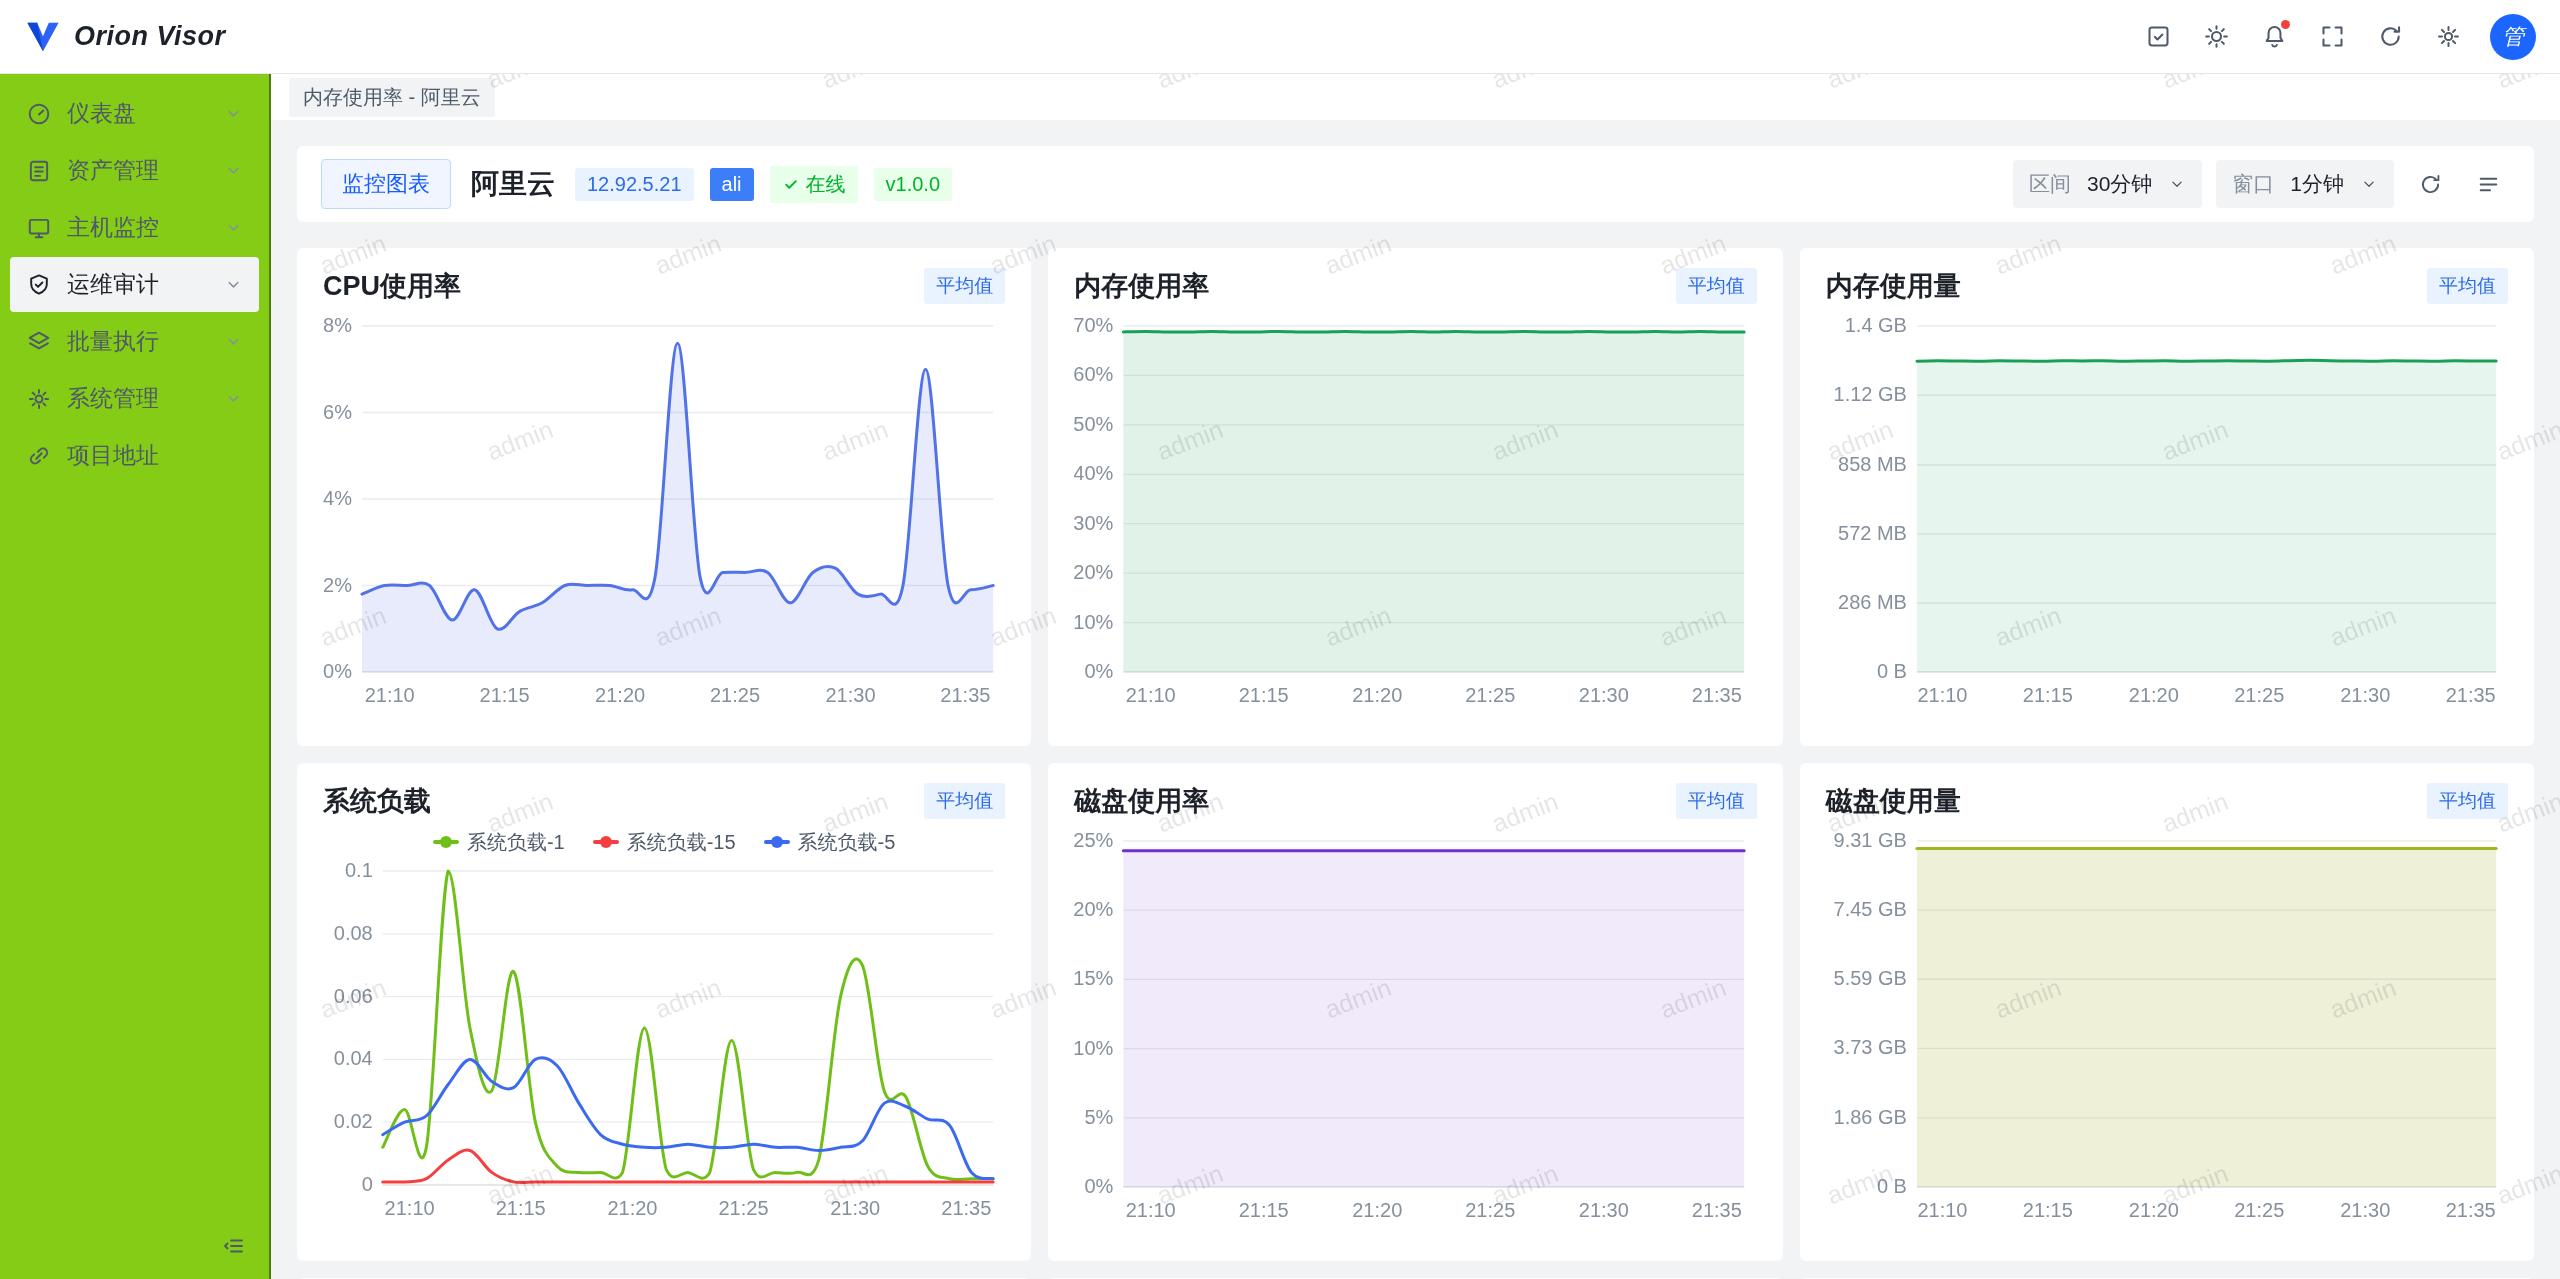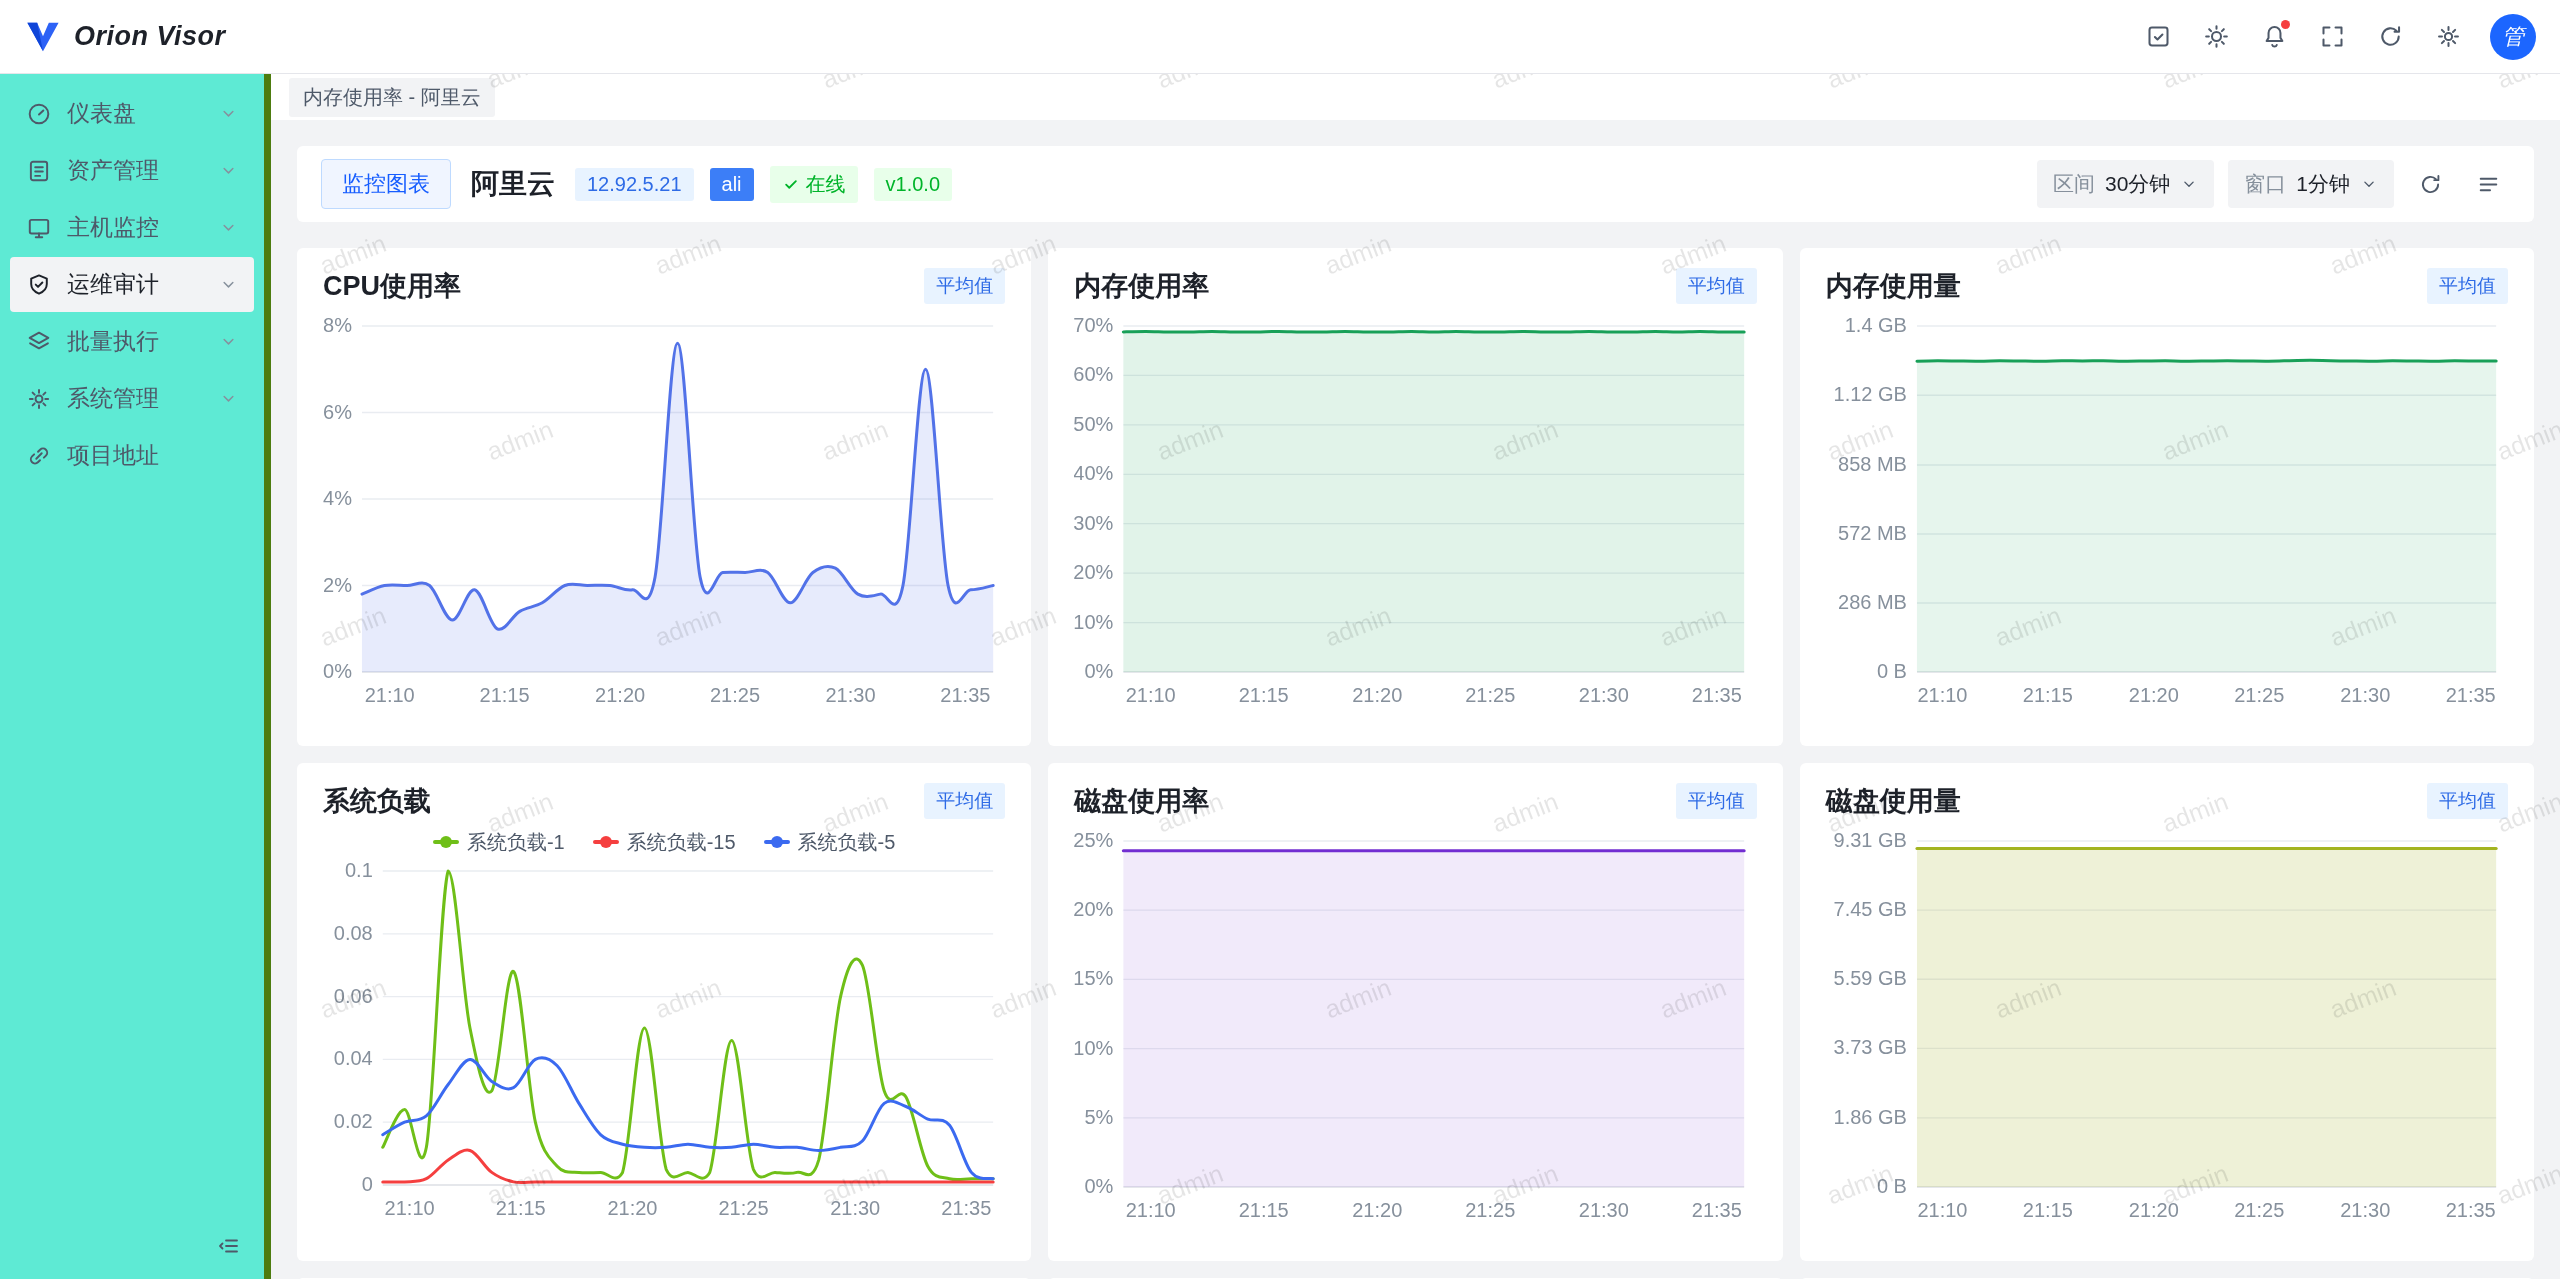--- a/index.html
+++ b/index.html
@@ -16,21 +16,21 @@
   .logo svg { width:38px; height:36px; }
   .app-name { font-size:27px; font-weight:600; letter-spacing:0.5px; }
   .hdr-right { margin-left:auto; display:flex; align-items:center; gap:10px; }
   .iconbtn { width:48px; height:48px; border-radius:6px; display:flex; align-items:center; justify-content:center; color:#4e5969; position:relative; cursor:pointer; }
   .iconbtn svg { width:27px; height:27px; }
   .ndot { position:absolute; top:7px; right:8px; width:9px; height:9px; background:#f53f3f; border-radius:50%; }
   .avatar { width:46px; height:46px; border-radius:50%; background:#1c66ff; color:#fff; font-size:22px; display:flex; align-items:center; justify-content:center; margin-left:8px; cursor:pointer; }
 
   
   .app-body { display:flex; height:1205px; }
-  .sidebar { width:271px; flex:none; background:#5eead4; border-right:7px solid #4d7c0f; padding-top:10px; position:relative; }
+  .sidebar { width:271px; flex:none; background:#84cc16; border-right:2px solid #4d7c0f; padding-top:10px; position:relative; }
   .menu-item { height:55px; margin:2px 10px; padding:0 16px; display:flex; align-items:center; gap:15px; border-radius:4px; font-size:23px; color:#4e5969; cursor:pointer; }
   .menu-item svg { width:26px; height:26px; flex:none; }
   .menu-item .chev { margin-left:auto; width:19px; height:19px; color:#86909c; }
   .menu-item.active { background:#f2f3f5; color:#1d2129; font-weight:500; }
   .collapse-btn { position:absolute; bottom:12px; right:14px; width:42px; height:42px; border-radius:4px; display:flex; align-items:center; justify-content:center; color:#4e5969; cursor:pointer; }
   .collapse-btn svg { width:24px; height:24px; }
 
   .content { flex:1; display:flex; flex-direction:column; position:relative; overflow:hidden; }
   .breadcrumb-bar { height:46px; background:#fff; display:flex; align-items:center; padding:0 18px; }
   .crumb-tag { background:#f2f3f5; color:#4e5969; font-size:20px; padding:6px 14px; border-radius:3px; cursor:pointer; }
@@ -40,21 +40,21 @@
   
   .toolbar { background:#fff; border-radius:6px; height:76px; display:flex; align-items:center; gap:16px; padding:0 24px; margin-bottom:26px; }
   .chart-tab { background:#f0f5ff; color:#165dff; border:1px solid #bedaff; font-size:22px; padding:9px 20px; border-radius:4px; cursor:pointer; }
   .host-name { font-size:28px; font-weight:700; margin:0 4px; }
   .tag { font-size:20px; padding:5px 12px; border-radius:3px; display:flex; align-items:center; gap:6px; }
   .tag svg { width:18px; height:18px; stroke-width:2.4; }
   .tag-blue  { background:#e8f3ff; color:#2e6be6; }
   .tag-solid { background:#3c7ef7; color:#fff; }
   .tag-green { background:#e8ffea; color:#00b42a; }
   .tb-right { margin-left:auto; display:flex; align-items:center; gap:14px; }
-  .select { height:48px; background:#f2f3f5; border-radius:4px; display:flex; align-items:center; gap:10px; padding:0 16px; font-size:21px; cursor:pointer; }
+  .select { height:48px; background:#f2f3f5; border-radius:4px; display:flex; align-items:center; gap:16px; padding:0 16px; font-size:21px; cursor:pointer; }
   .select .lbl { color:#86909c; }
   .select .val { color:#1d2129; }
   .select svg { width:18px; height:18px; color:#4e5969; }
   .tb-iconbtn { width:44px; height:44px; display:flex; align-items:center; justify-content:center; color:#4e5969; border-radius:4px; cursor:pointer; }
   .tb-iconbtn svg { width:25px; height:25px; }
 
   
   .grid { display:grid; grid-template-columns:repeat(3,1fr); gap:17px; margin-bottom:17px; }
   .card { background:#fff; border-radius:6px; padding:20px 26px; height:498px; overflow:hidden; }
   .card-stub { height:60px; margin-bottom:0; }

